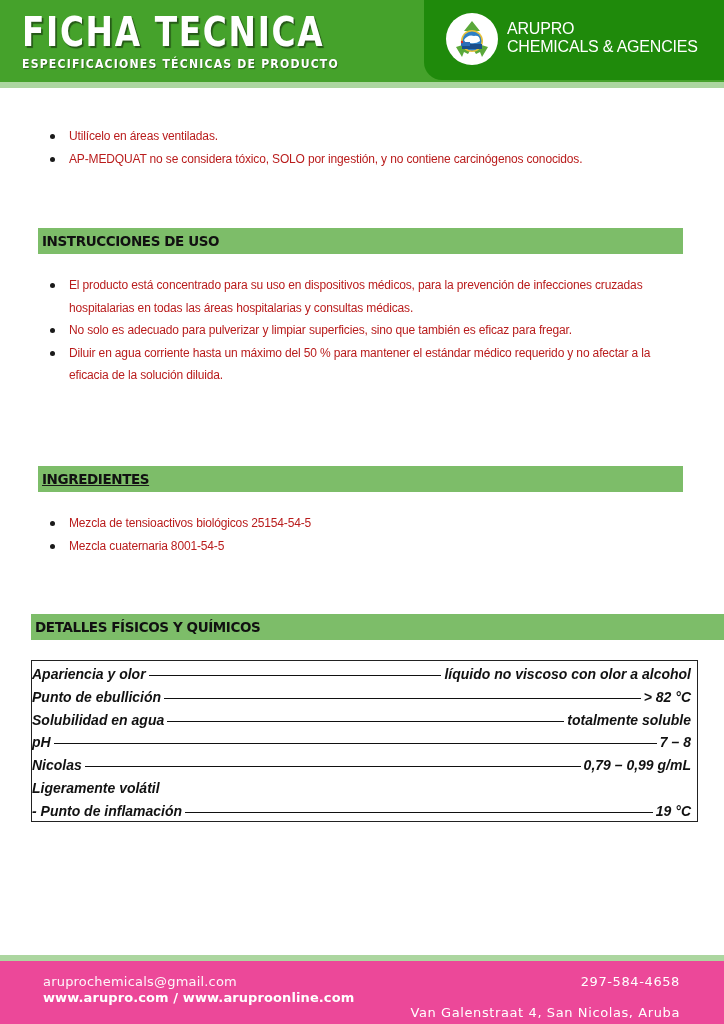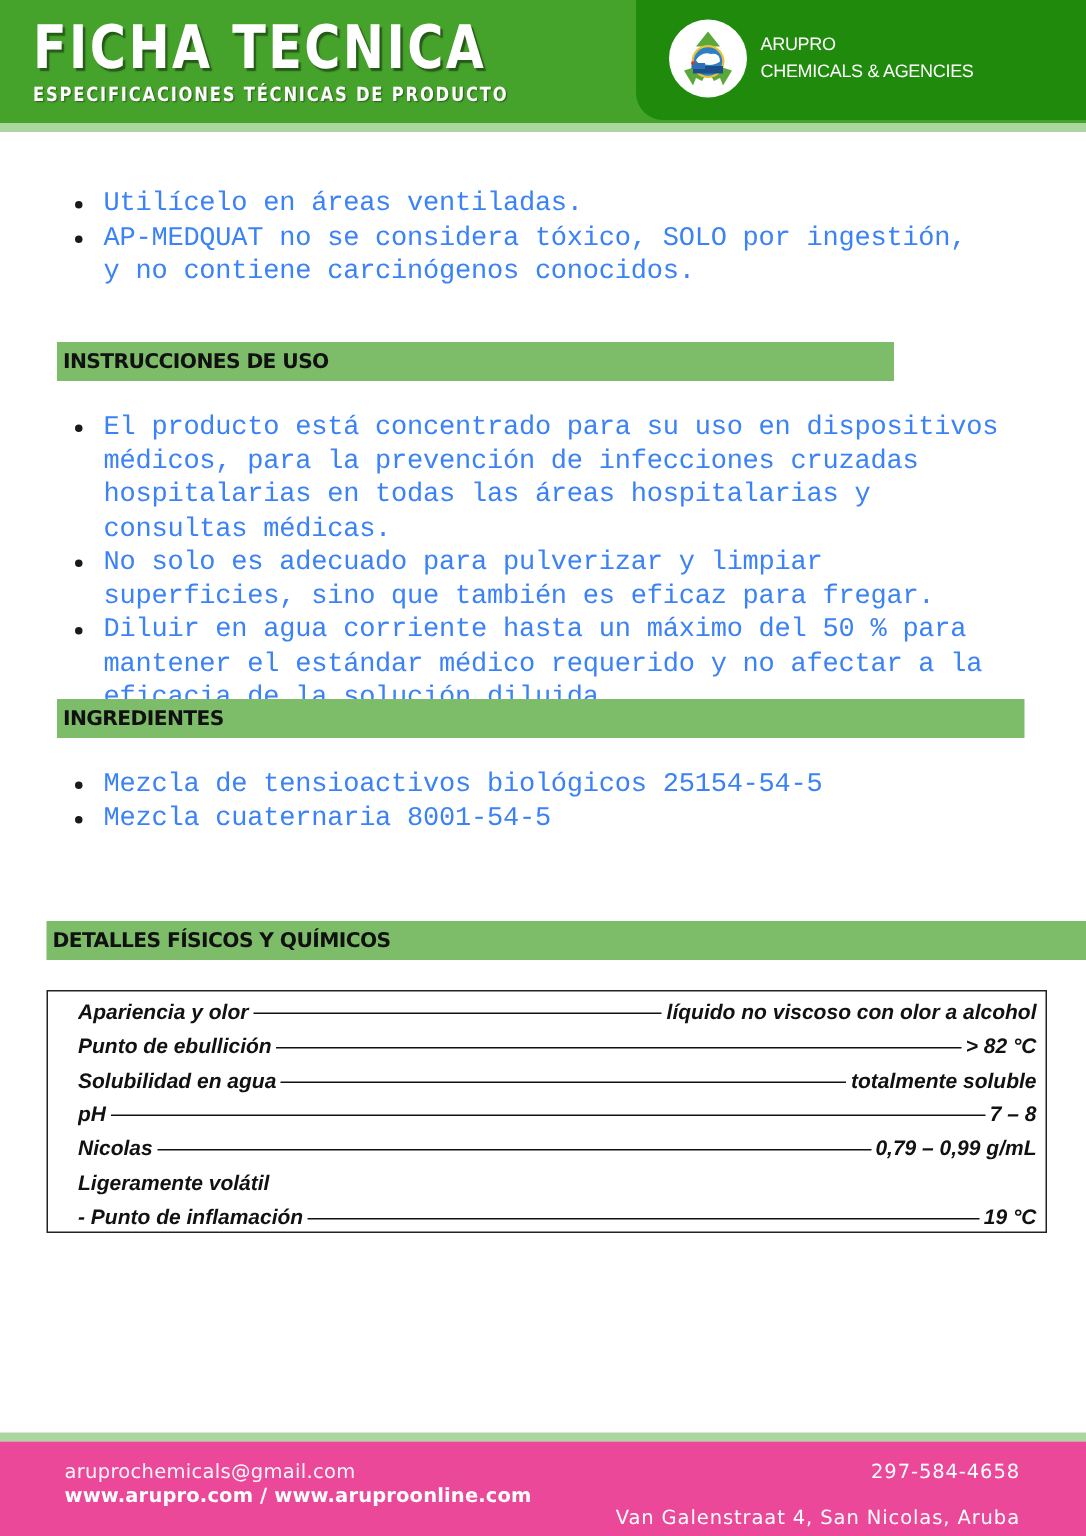--- a/index.html
+++ b/index.html
@@ -7,32 +7,32 @@
     body { position: relative; font-family: "Liberation Sans", sans-serif; color: #1a1a1a; }
 
     
     .header { position: absolute; left: 0; top: 0; width: 724px; height: 82px; background: #45a22b; }
     .header-stripe { position: absolute; left: 0; top: 82px; width: 724px; height: 6px; background: #acd6a0; }
     .title { position: absolute; left: 22px; top: 8px; font-family: "DejaVu Sans", sans-serif; font-weight: bold; font-size: 40px; letter-spacing: 2px; color: #ffffff; text-shadow: 2px 2px 1px rgba(0,0,0,0.45); transform: scaleX(0.82); transform-origin: left top; line-height: 48px; }
     .subtitle { position: absolute; left: 22px; top: 56px; font-family: "DejaVu Sans", sans-serif; font-weight: bold; font-size: 13px; letter-spacing: 1.4px; color: #ffffff; text-shadow: 1px 1px 1px rgba(0,0,0,0.4); transform: scaleX(0.84); transform-origin: left top; }
     .brand-panel { position: absolute; left: 424px; top: 0; width: 300px; height: 80px; background: #1f8a0b; border-bottom-left-radius: 18px; }
     .logo { position: absolute; left: 446px; top: 13px; width: 52px; height: 52px; border-radius: 50%; background: #ffffff; display: flex; align-items: center; justify-content: center; }
     .logo svg { width: 44px; height: 44px; }
-    .brand-name { position: absolute; left: 507px; top: 20px; color: #ffffff; font-family: "Liberation Sans", sans-serif; font-size: 12px; line-height: 18px; letter-spacing: -0.2px; }
+    .brand-name { position: absolute; left: 507px; top: 20px; color: #ffffff; font-family: "Liberation Sans", sans-serif; font-size: 16px; line-height: 18px; letter-spacing: -0.2px; }
 
     
-    .bullets { position: absolute; left: 50px; list-style: none; font-family: Liberation Mono, monospace; font-size: 18px; line-height: 22.5px; color: #3b82f6; letter-spacing: -0.15px; }
+    .bullets { position: absolute; left: 50px; list-style: none; font-family: Liberation Sans, sans-serif; font-size: 12px; line-height: 22.5px; color: #b91c1c; letter-spacing: -0.15px; }
     .bullets li { position: relative; padding-left: 19px; }
     .bullets li::before { content: ""; position: absolute; left: 0; top: 9px; width: 5px; height: 5px; border-radius: 50%; background: #1a1a1a; }
 
     .section-bar { position: absolute; height: 26px; background: #7dbd69; display: flex; align-items: center; }
     .section-bar span { font-family: "DejaVu Sans", sans-serif; font-weight: bold; font-size: 13.5px; color: #111111; letter-spacing: -0.4px; padding-left: 4px; }
 
     
-    .props { position: absolute; left: 31px; top: 660px; width: 667px; height: 162px; border: 1.5px solid #222; padding: 2px 4px 0 20px; }
+    .props { position: absolute; left: 31px; top: 660px; width: 667px; height: 162px; border: 1.5px solid #222; padding: 2px 4px 0 0; }
     .prop-row { display: flex; align-items: baseline; font-family: "Liberation Sans", sans-serif; font-style: italic; font-weight: bold; font-size: 14px; line-height: 22.8px; color: #111; white-space: nowrap; overflow: hidden; }
     .prop-row .lbl { flex: 0 0 auto; }
     .prop-row .fill { flex: 1 1 auto; border-bottom: 1.2px solid #111; margin: 0 3px; transform: translateY(-3px); }
     .prop-row .val { flex: 0 0 auto; padding-right: 2px; }
 
     
     .footer-stripe { position: absolute; left: 0; top: 955px; width: 724px; height: 6px; background: #acd6a0; }
     .footer { position: absolute; left: 0; top: 961px; width: 724px; height: 63px; background: #ec4899; color: #ffffff; }
     .footer .email { position: absolute; left: 43px; top: 13px; font-family: "DejaVu Sans", sans-serif; font-size: 13px; letter-spacing: 0.2px; opacity: 0.95; }
     .footer .web { position: absolute; left: 43px; top: 29px; font-family: "DejaVu Sans", sans-serif; font-weight: bold; font-size: 13px; letter-spacing: 0.1px; }
@@ -63,30 +63,30 @@
 <div class="brand-name">
   <div>ARUPRO</div>
   <div>CHEMICALS &amp; AGENCIES</div>
 </div>
 
 <ul class="bullets" style="top:125px; width:600px;">
   <li>Utilícelo en áreas ventiladas.</li>
   <li>AP-MEDQUAT no se considera tóxico, SOLO por ingestión, y no contiene carcinógenos conocidos.</li>
 </ul>
 
-<div class="section-bar" style="left:38px; top:228px; width:558px;">
+<div class="section-bar" style="left:38px; top:228px; width:645px;">
   <span>INSTRUCCIONES DE USO</span>
 </div>
 <ul class="bullets" style="top:274px; width:624px;">
   <li>El producto está concentrado para su uso en dispositivos médicos, para la prevención de infecciones cruzadas hospitalarias en todas las áreas hospitalarias y consultas médicas.</li>
   <li>No solo es adecuado para pulverizar y limpiar superficies, sino que también es eficaz para fregar.</li>
   <li>Diluir en agua corriente hasta un máximo del 50 % para mantener el estándar médico requerido y no afectar a la eficacia de la solución diluida.</li>
 </ul>
 
-<div class="section-bar" style="left:38px; top:466px; width:645px;">
+<div class="section-bar" style="left:38px; top:466px; width:645px;text-decoration:underline;">
   <span>INGREDIENTES</span>
 </div>
 <ul class="bullets" style="top:512px; width:620px;">
   <li>Mezcla de tensioactivos biológicos 25154-54-5</li>
   <li>Mezcla cuaternaria 8001-54-5</li>
 </ul>
 
 <div class="section-bar" style="left:31px; top:614px; width:702px;">
   <span>DETALLES FÍSICOS Y QUÍMICOS</span>
 </div>

